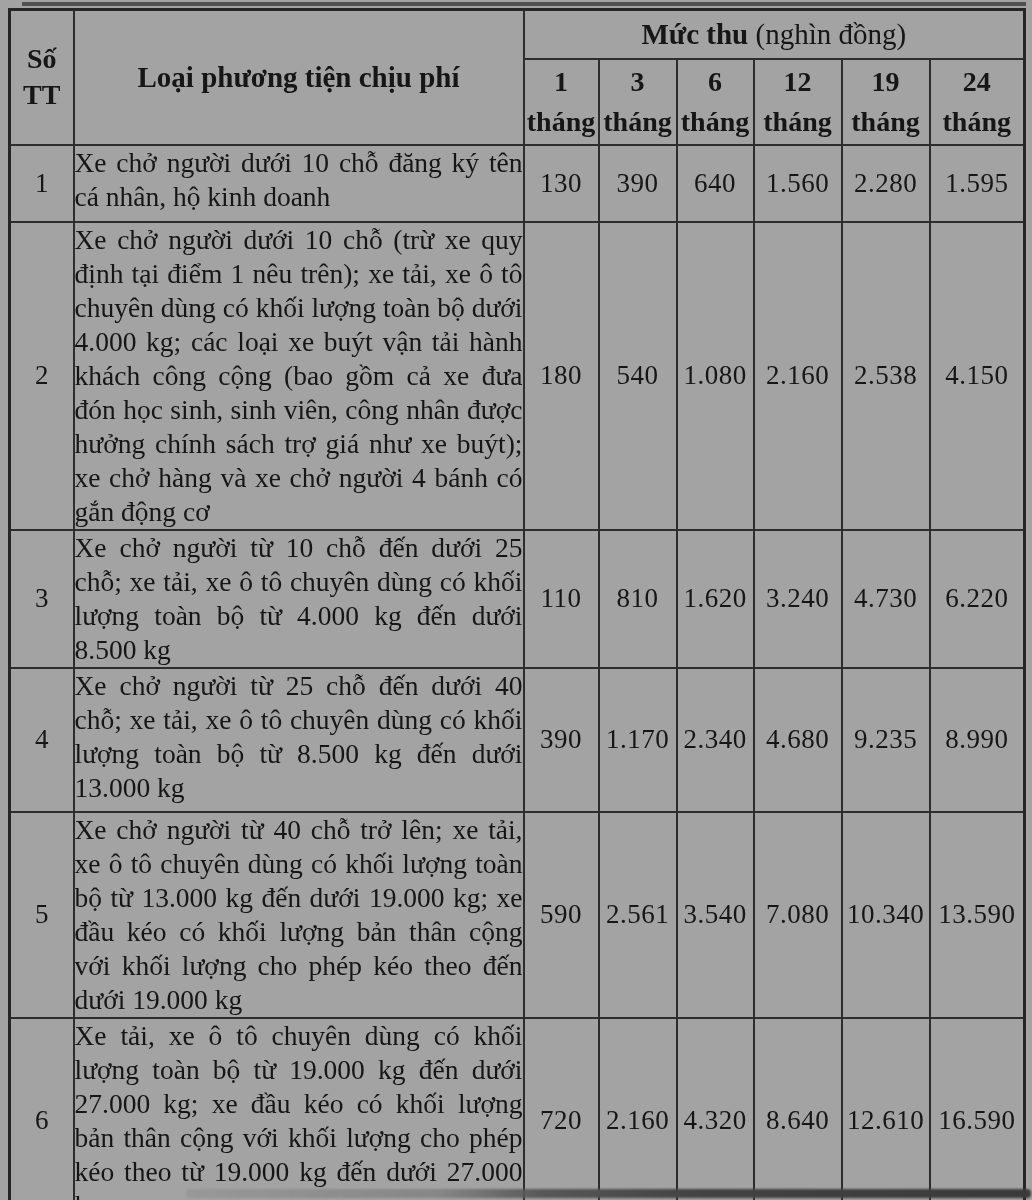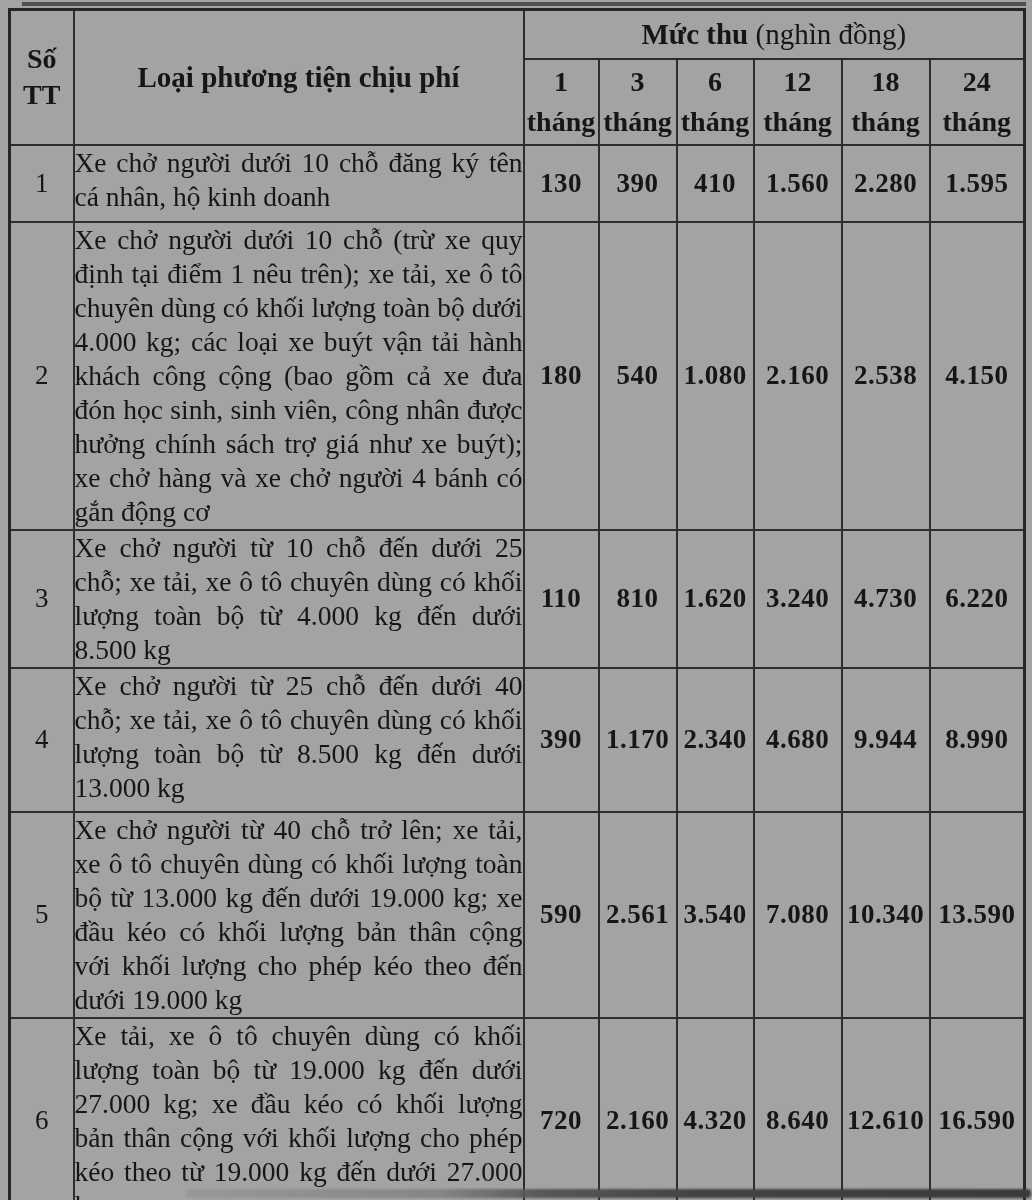--- a/index.html
+++ b/index.html
@@ -95,21 +95,20 @@
     vertical-align: top;
     font-size: 27.5px;
     line-height: 34px;
     padding: 3px 7px 3px 9px;
   }
   td.cell-fee {
     text-align: center;
     vertical-align: middle;
     font-size: 27px;
     letter-spacing: 0.5px;
-    font-weight: bold;
   }
 </style>
 </head>
 <body>
 
 <div class="page">
 
   <div class="artifact-top"></div>
 
   <table class="fee-table">
@@ -146,36 +145,36 @@
         </th>
         <th class="th-period">
           <span>6</span><br>
           <span>tháng</span>
         </th>
         <th class="th-period">
           <span>12</span><br>
           <span>tháng</span>
         </th>
         <th class="th-period">
-          <span>18</span><br>
+          <span>19</span><br>
           <span>tháng</span>
         </th>
         <th class="th-period">
           <span>24</span><br>
           <span>tháng</span>
         </th>
       </tr>
     </thead>
     <tbody>
       <tr class="row-1">
         <td class="cell-stt">1</td>
         <td class="cell-desc">Xe chở người dưới 10 chỗ đăng ký tên cá nhân, hộ kinh doanh</td>
         <td class="cell-fee">130</td>
         <td class="cell-fee">390</td>
-        <td class="cell-fee">410</td>
+        <td class="cell-fee">640</td>
         <td class="cell-fee">1.560</td>
         <td class="cell-fee">2.280</td>
         <td class="cell-fee">1.595</td>
       </tr>
       <tr class="row-2">
         <td class="cell-stt">2</td>
         <td class="cell-desc">Xe chở người dưới 10 chỗ (trừ xe quy định tại điểm 1 nêu trên); xe tải, xe ô tô chuyên dùng có khối lượng toàn bộ dưới 4.000 kg; các loại xe buýt vận tải hành khách công cộng (bao gồm cả xe đưa đón học sinh, sinh viên, công nhân được hưởng chính sách trợ giá như xe buýt); xe chở hàng và xe chở người 4 bánh có gắn động cơ</td>
         <td class="cell-fee">180</td>
         <td class="cell-fee">540</td>
         <td class="cell-fee">1.080</td>
@@ -193,21 +192,21 @@
         <td class="cell-fee">4.730</td>
         <td class="cell-fee">6.220</td>
       </tr>
       <tr class="row-4">
         <td class="cell-stt">4</td>
         <td class="cell-desc">Xe chở người từ 25 chỗ đến dưới 40 chỗ; xe tải, xe ô tô chuyên dùng có khối lượng toàn bộ từ 8.500 kg đến dưới 13.000 kg</td>
         <td class="cell-fee">390</td>
         <td class="cell-fee">1.170</td>
         <td class="cell-fee">2.340</td>
         <td class="cell-fee">4.680</td>
-        <td class="cell-fee">9.944</td>
+        <td class="cell-fee">9.235</td>
         <td class="cell-fee">8.990</td>
       </tr>
       <tr class="row-5">
         <td class="cell-stt">5</td>
         <td class="cell-desc">Xe chở người từ 40 chỗ trở lên; xe tải, xe ô tô chuyên dùng có khối lượng toàn bộ từ 13.000 kg đến dưới 19.000 kg; xe đầu kéo có khối lượng bản thân cộng với khối lượng cho phép kéo theo đến dưới 19.000 kg</td>
         <td class="cell-fee">590</td>
         <td class="cell-fee">2.561</td>
         <td class="cell-fee">3.540</td>
         <td class="cell-fee">7.080</td>
         <td class="cell-fee">10.340</td>

